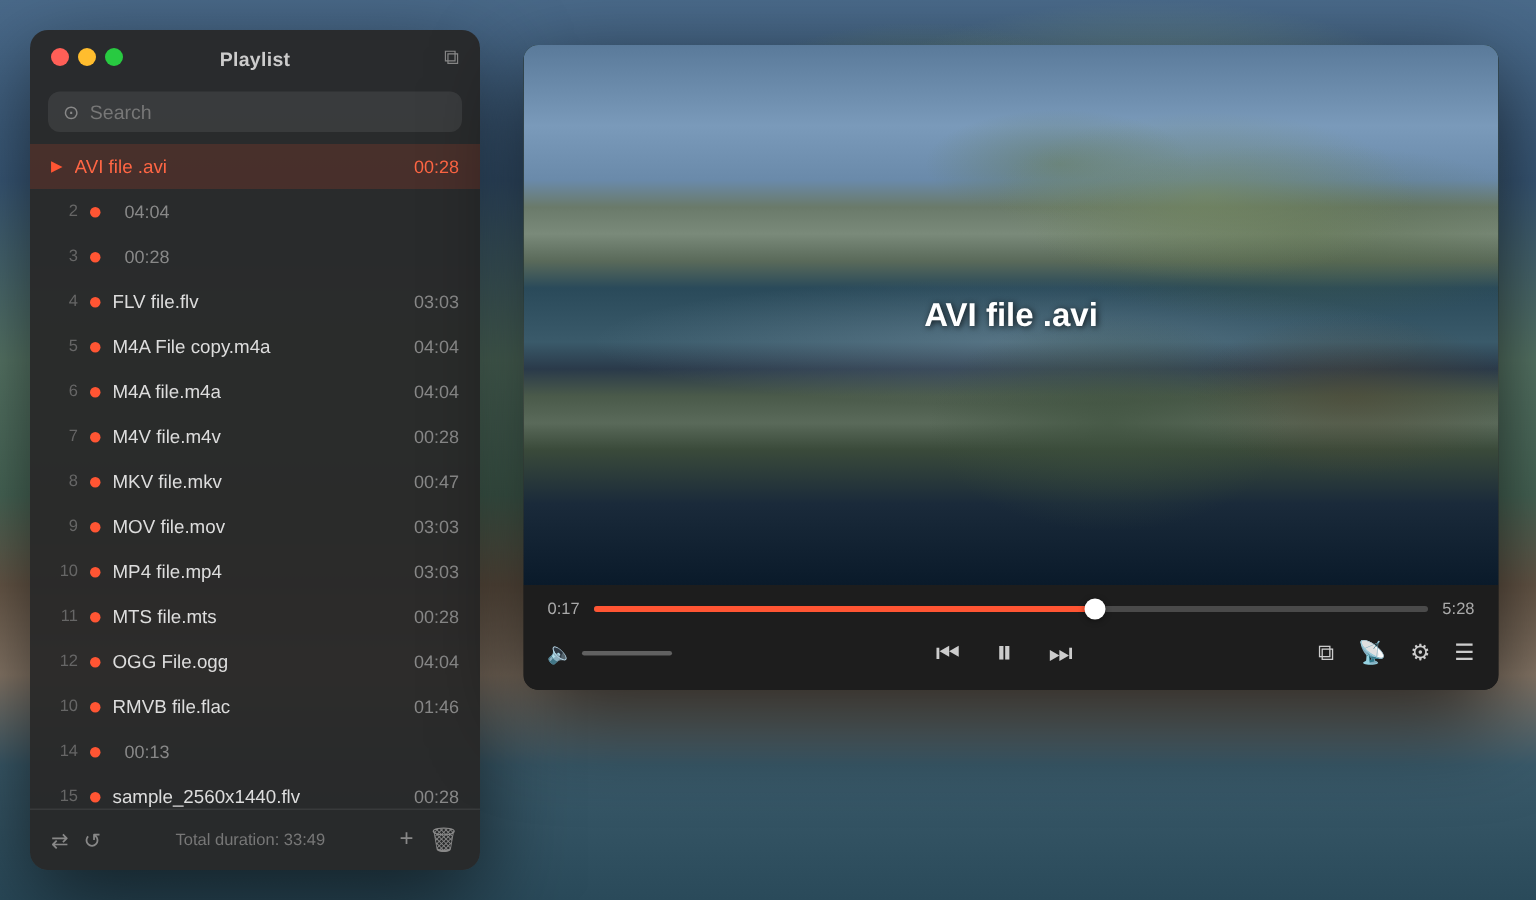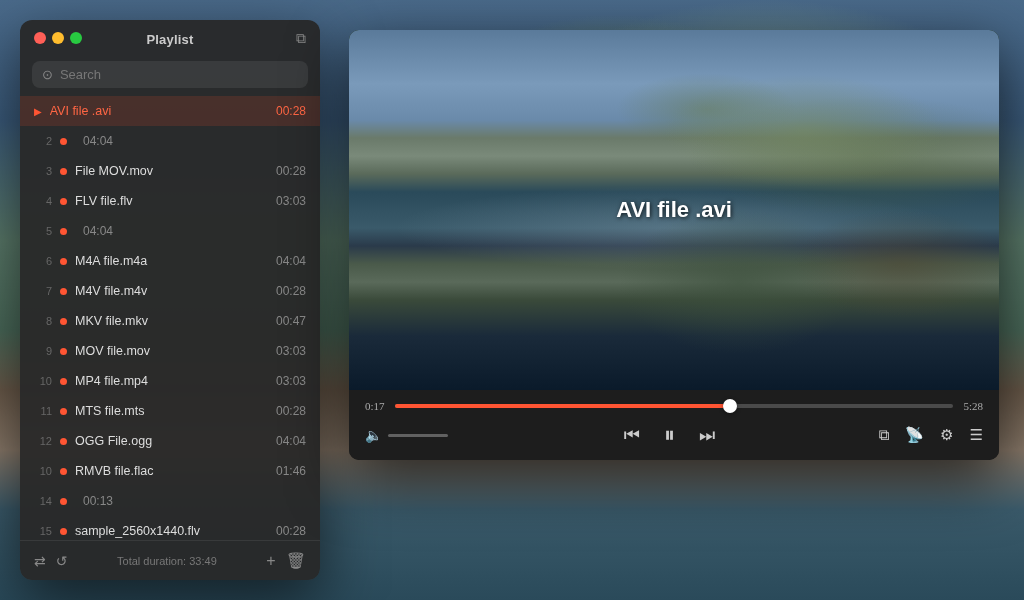--- a/index.html
+++ b/index.html
@@ -302,21 +302,20 @@
       background: rgba(30, 30, 30, 0.95);
       padding: 10px 16px 12px;
       flex-shrink: 0;
     }
 
     .progress-row {
       display: flex;
       align-items: center;
       gap: 10px;
       margin-bottom: 10px;
-      font-family: Liberation Serif, serif;
     }
 
     .time-label {
       font-size: 11px;
       color: #aaa;
       white-space: nowrap;
       flex-shrink: 0;
     }
 
     .progress-track {
@@ -438,32 +437,32 @@
         <span class="item-duration">00:28</span>
       </div>
       <div class="playlist-item">
         <span class="item-num">2</span>
         <span class="item-dot"></span>
         <span class="item-duration">04:04</span>
       </div>
       <div class="playlist-item">
         <span class="item-num">3</span>
         <span class="item-dot"></span>
-        <span class="item-name">File MOV.mov</span>
         <span class="item-duration">00:28</span>
       </div>
       <div class="playlist-item">
         <span class="item-num">4</span>
         <span class="item-dot"></span>
         <span class="item-name">FLV file.flv</span>
         <span class="item-duration">03:03</span>
       </div>
       <div class="playlist-item">
         <span class="item-num">5</span>
         <span class="item-dot"></span>
+        <span class="item-name">M4A File copy.m4a</span>
         <span class="item-duration">04:04</span>
       </div>
       <div class="playlist-item">
         <span class="item-num">6</span>
         <span class="item-dot"></span>
         <span class="item-name">M4A file.m4a</span>
         <span class="item-duration">04:04</span>
       </div>
       <div class="playlist-item">
         <span class="item-num">7</span>

